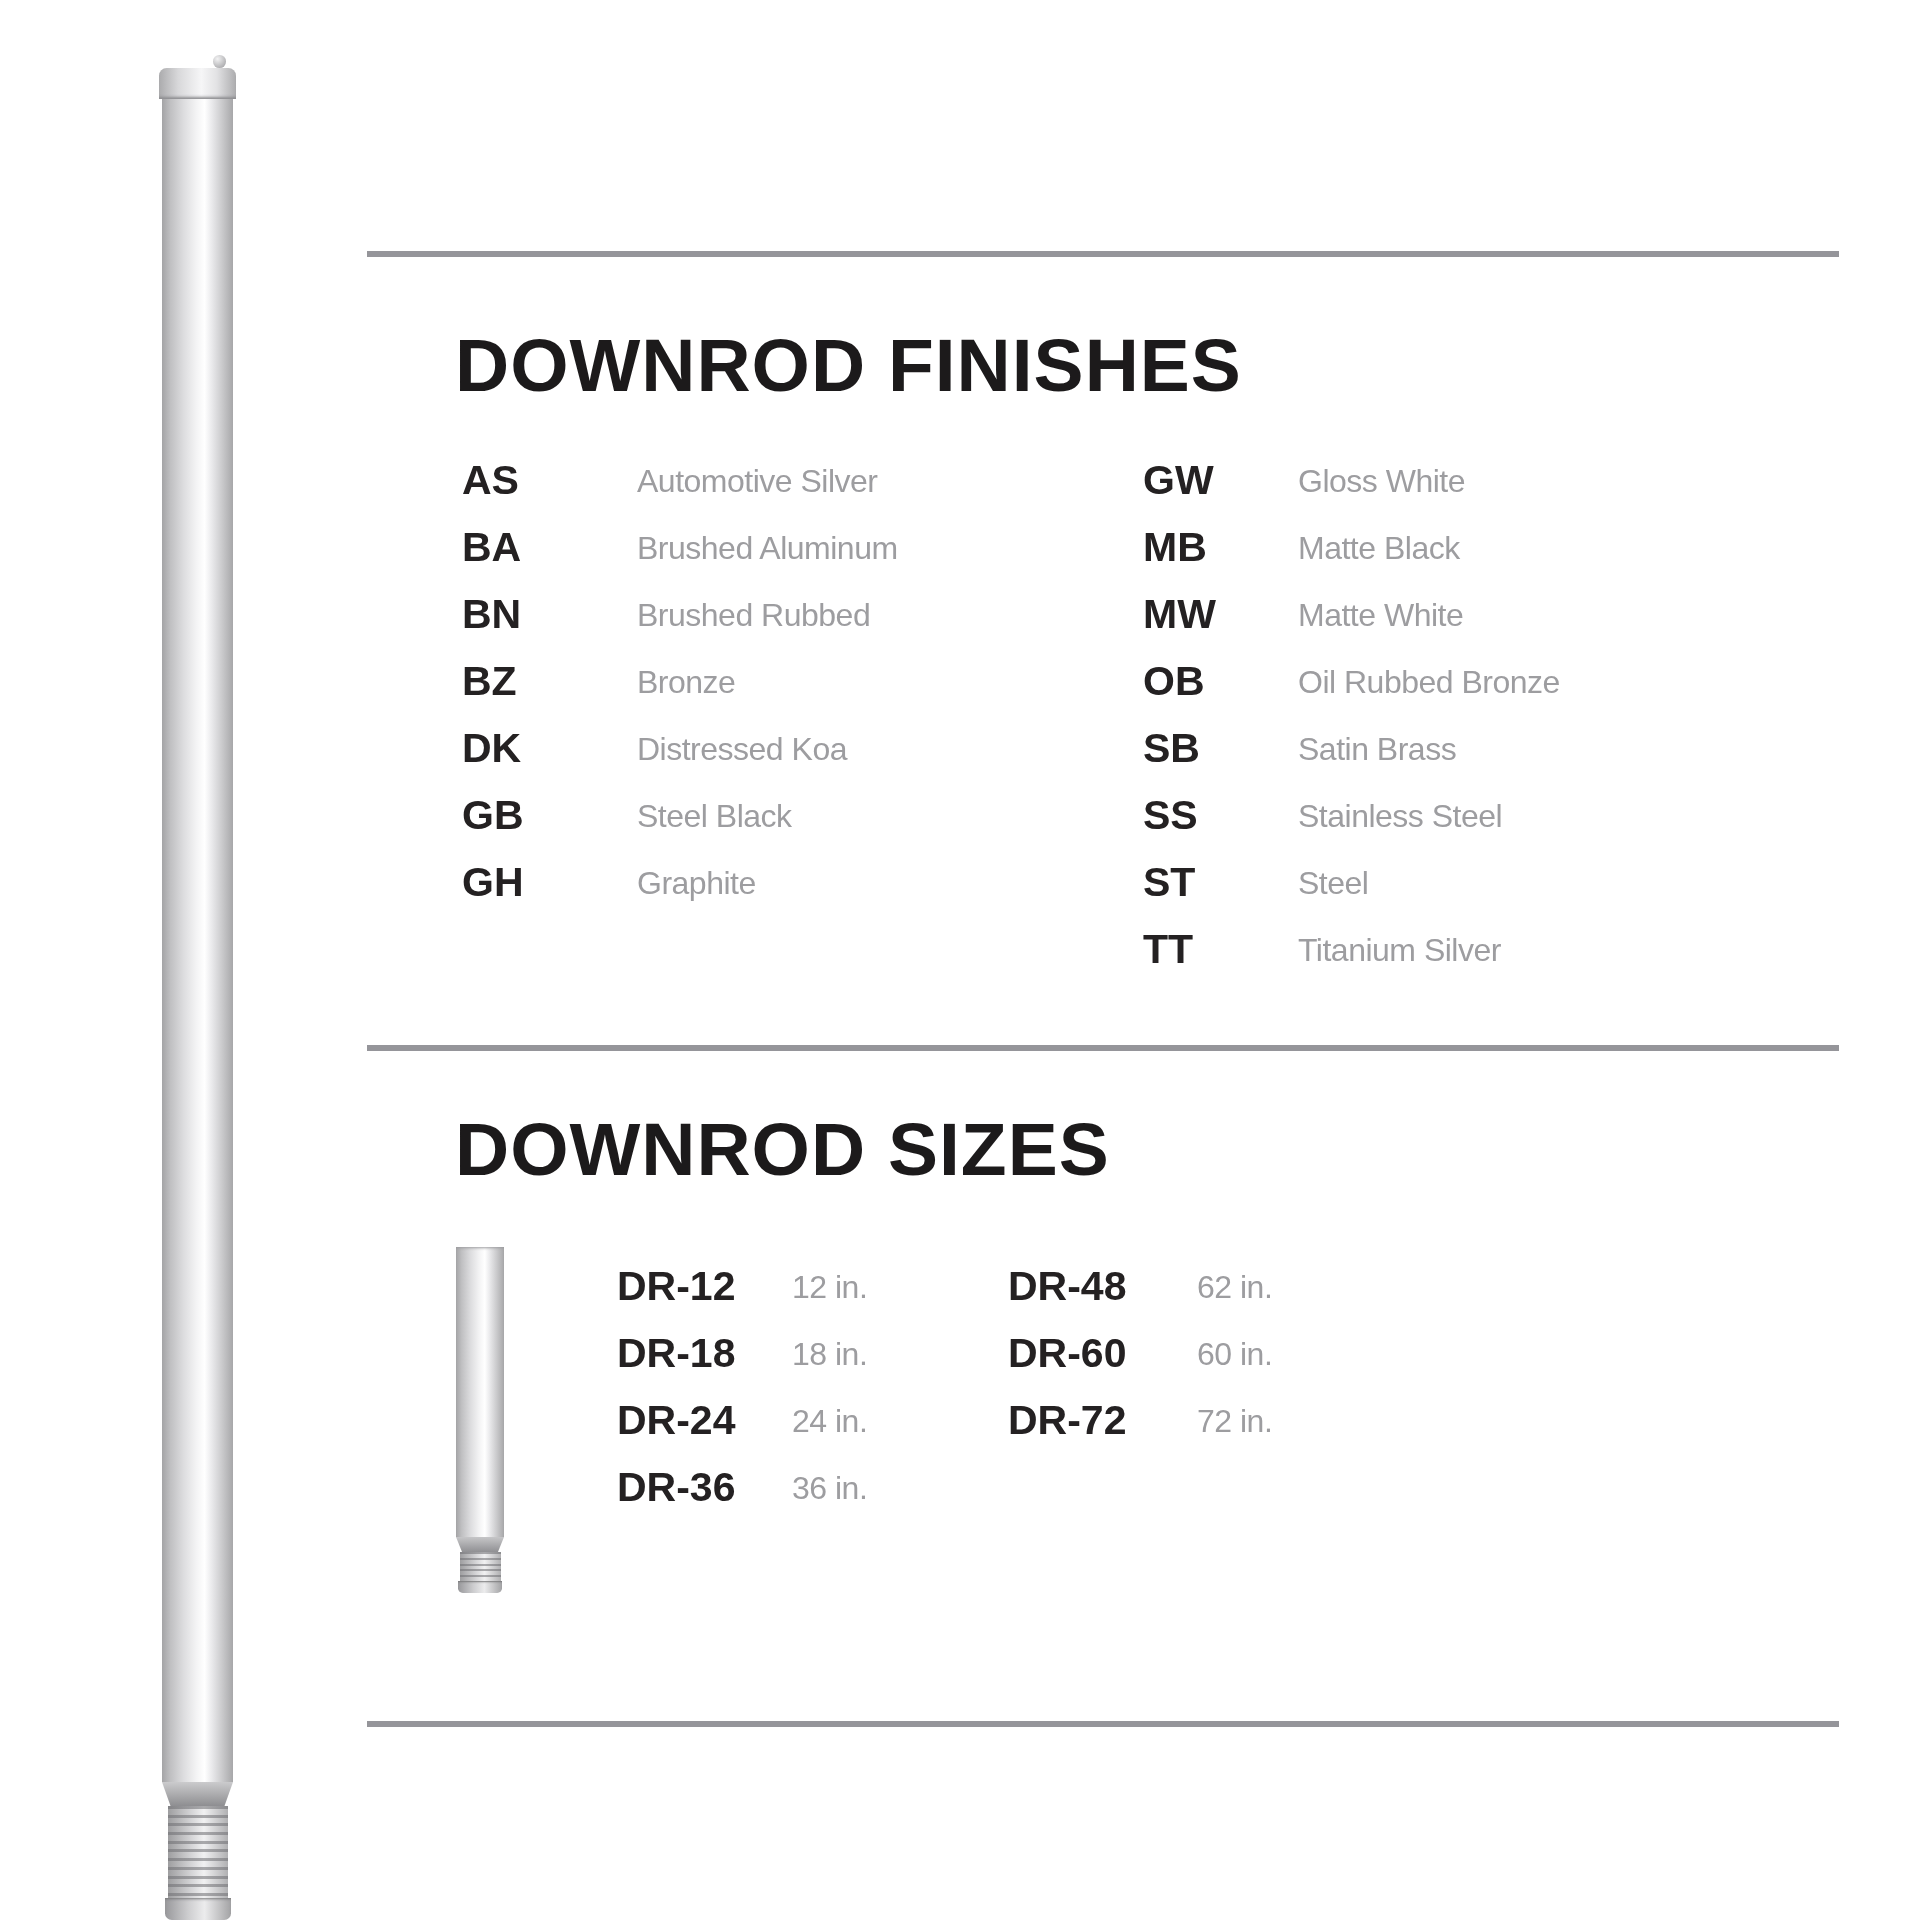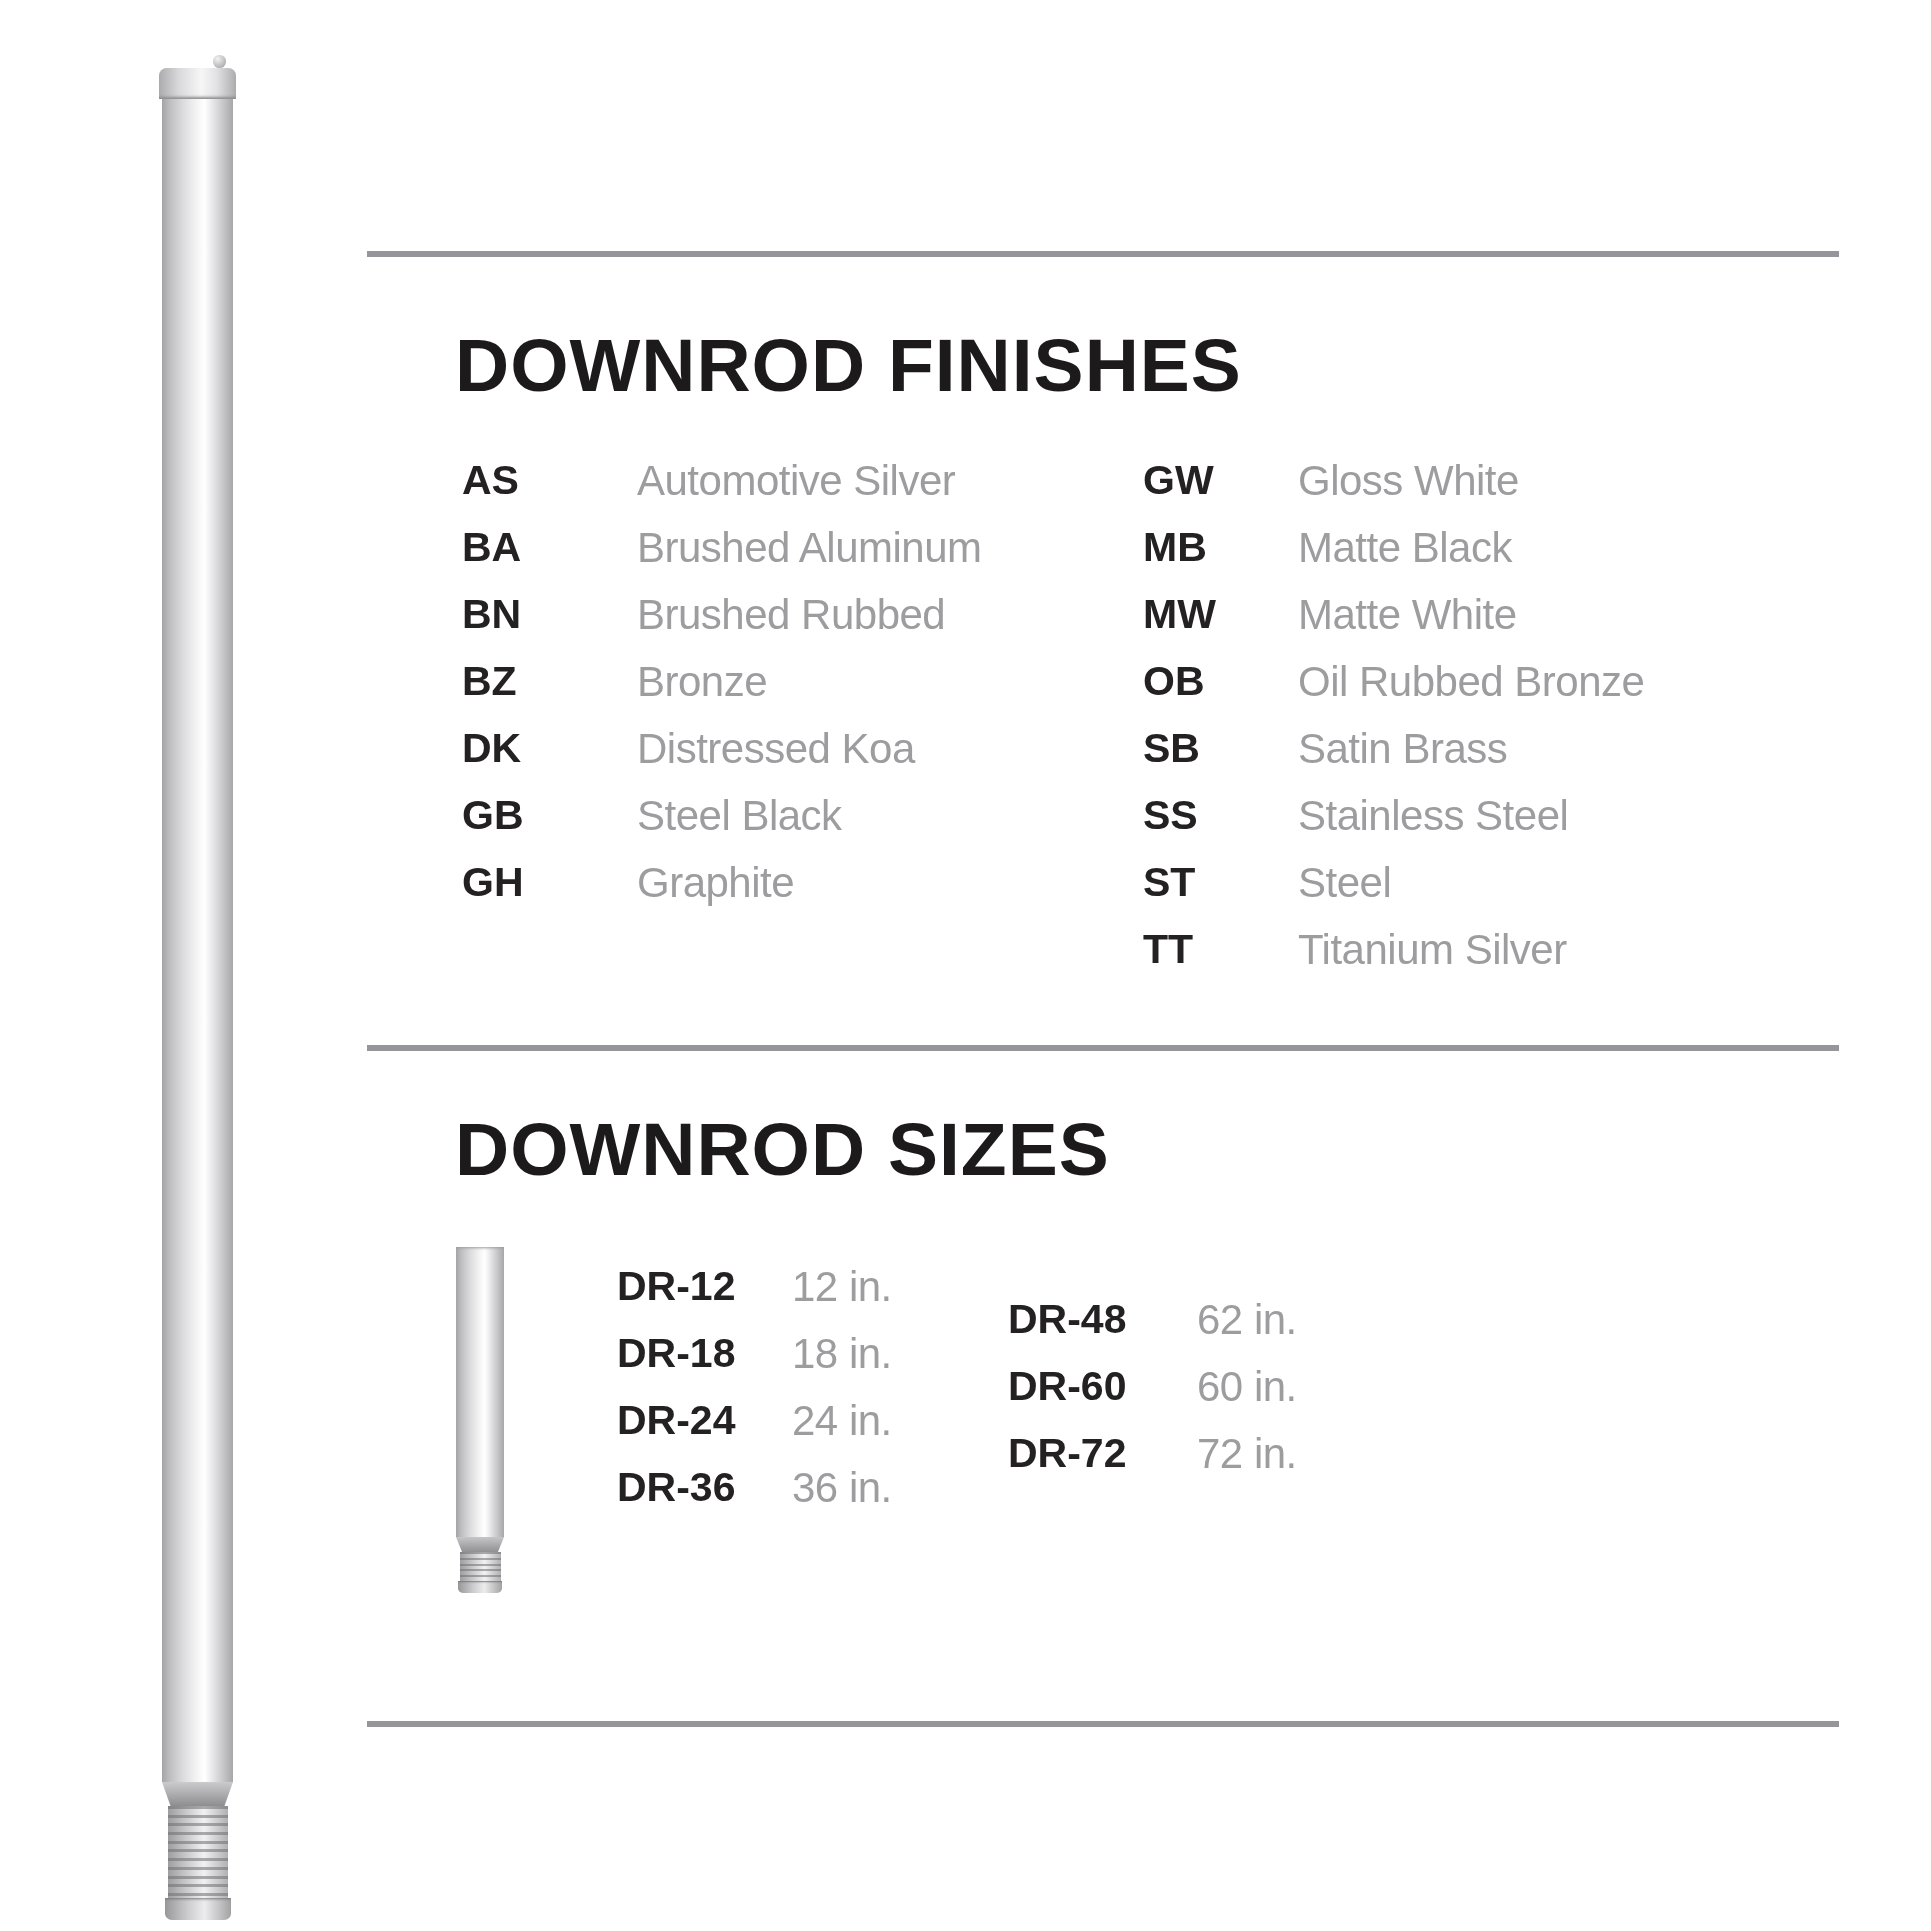--- a/index.html
+++ b/index.html
@@ -18,26 +18,26 @@
   .section-title{
     position:absolute;left:455px;font-size:75px;font-weight:800;
     letter-spacing:1px;color:#1c1a1b;line-height:1;white-space:nowrap;
   }
   #finishes-title{top:328px;}
   #sizes-title{top:1112px;}
 
   
   .pair-grid{position:absolute;display:grid;align-items:center;}
   .pair-grid .code{font-weight:700;font-size:41px;color:#242122;line-height:1;white-space:nowrap;}
-  .pair-grid .val{font-size:42px;color:#9d9da0;letter-spacing:-0.5px;line-height:1;white-space:nowrap;}
+  .pair-grid .val{font-size:32px;color:#9d9da0;letter-spacing:-0.5px;line-height:1;white-space:nowrap;}
 
   #finishes-col1{left:462px;top:447px;grid-template-columns:175px auto;grid-auto-rows:67px;}
   #finishes-col2{left:1143px;top:447px;grid-template-columns:155px auto;grid-auto-rows:67px;}
   #sizes-col1{left:617px;top:1253px;grid-template-columns:175px auto;grid-auto-rows:67px;}
-  #sizes-col2{left:1008px;top:1286px;grid-template-columns:189px auto;grid-auto-rows:67px;}
+  #sizes-col2{left:1008px;top:1253px;grid-template-columns:189px auto;grid-auto-rows:67px;}
 
   
   .metal{
     background:linear-gradient(90deg,#a4a4a6 0%,#c0c0c2 12%,#dcdcde 30%,
       #f3f3f4 48%,#ffffff 60%,#eaeaec 70%,#c7c7c9 86%,#a7a7a9 100%);
   }
   #rod-large{position:absolute;left:162px;top:68px;width:71px;height:1852px;}
   #rod-large .cap{
     position:absolute;top:0;left:-2.9px;width:77px;height:31px;border-radius:7.7px 7.7px 0 0;
     background:linear-gradient(90deg,#ababad,#d8d8da 25%,#f6f6f7 55%,#e2e2e4 75%,#acacae);

